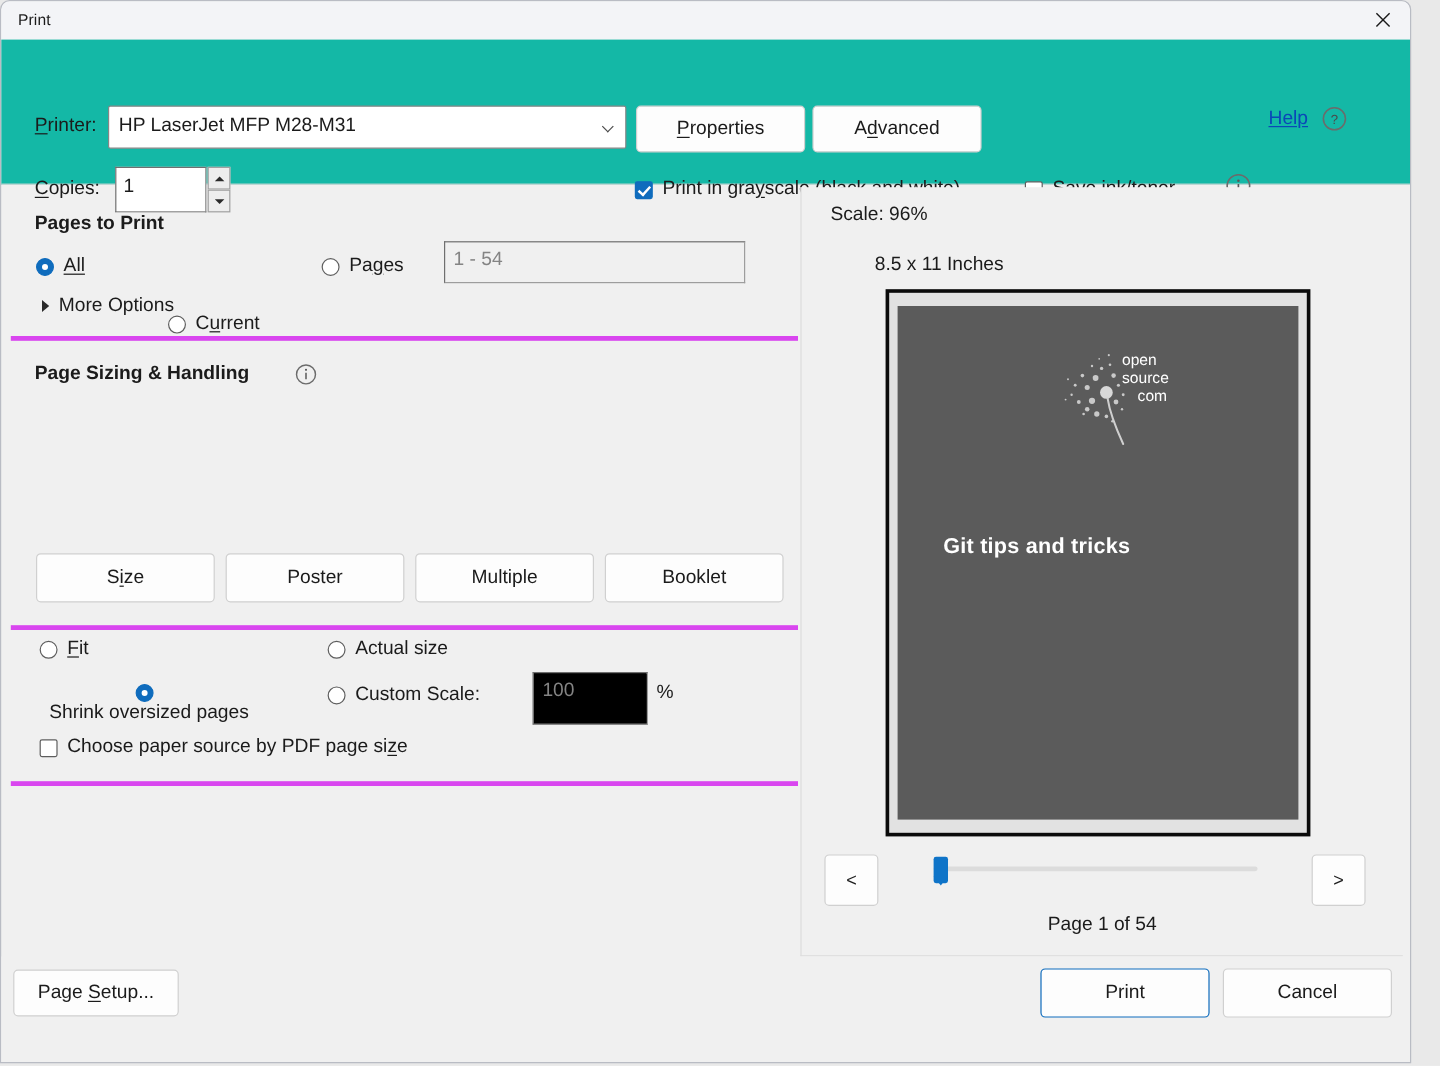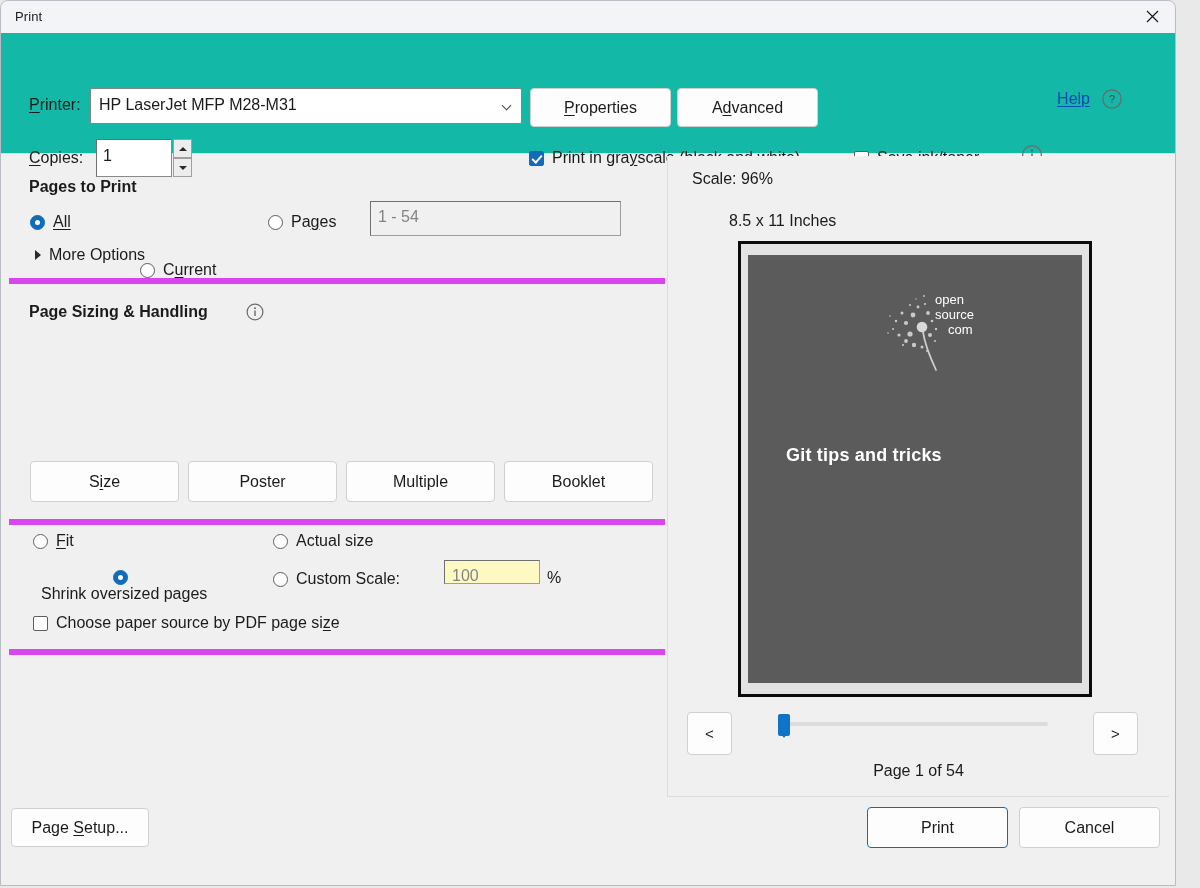--- a/index.html
+++ b/index.html
@@ -189,21 +189,21 @@
   .info-ink { position: absolute; left: 1019px; top: 110px; width: 24px; height: 24px; }
 
   
   .left-col {
     position: absolute;
     left: 8px; top: 155px;
     width: 656px;
   }
   .section {
     position: relative;
-    border-bottom: 6px solid #d946ef;
+    border-bottom: 4px solid #d946ef;
   }
   .section.nb { border-bottom: none; }
   .sec-title {
     position: absolute;
     font-size: 16px;
     font-weight: bold;
     color: #1b1b1b;
     white-space: nowrap;
   }
 
@@ -277,22 +277,22 @@
   .sz-booklet  { left: 495px; width: 149px; }
 
   .rb-fit        { left: 24px;  top: 248px; }
   .rb-actual     { left: 264px; top: 248px; }
   .rb-shrink     { left: 24px;  top: 286px; flex-direction: column; }
   .rb-custom     { left: 264px; top: 286px; }
 
   .custom-scale-input {
     position: absolute;
     left: 435px; top: 276px;
-    width: 96px; height: 24px;
-    background: #fef9c3;
+    width: 96px; height: 44px;
+    background: #000000;
     border: 1px solid #9d9d9d;
     border-top-color: #6f6f6f;
     border-left-color: #6f6f6f;
     font-size: 16px;
     color: #848484;
     padding: 6px 0 0 7px;
   }
   .pct-sign { position: absolute; left: 538px; top: 285px; font-size: 16px; color: #1b1b1b; }
   .cb-papersrc { left: 24px; top: 330px; }
 

